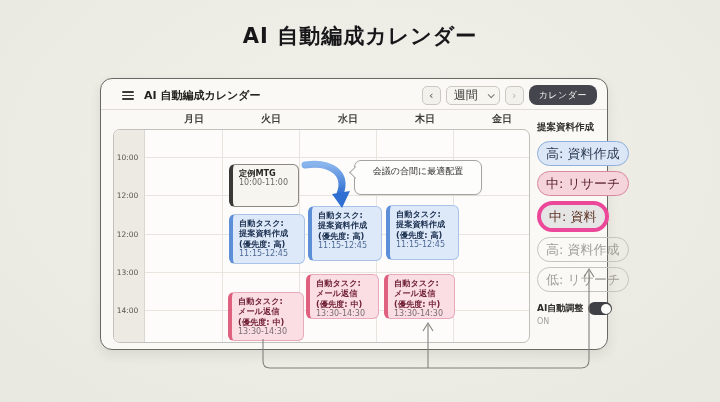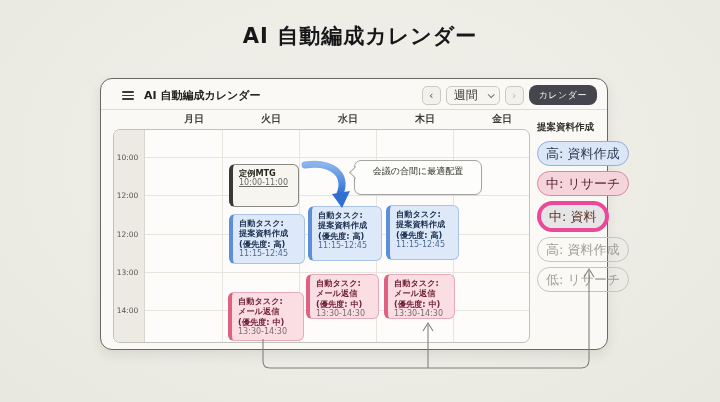--- a/index.html
+++ b/index.html
@@ -63,21 +63,21 @@
   .gutter { position:absolute; left:0; top:0; bottom:0; width:31px; background:#eceae3; border-right:1px solid #d9d7d0; }
   .timelabel { position:absolute; left:0; width:27px; text-align:center; font-size:7.5px; color:#57554f; }
   .hline { position:absolute; left:31px; right:0; height:1px; background:#e7e5de; }
   .vline { position:absolute; top:0; bottom:0; width:1px; background:#e7e5de; }
   
   .event { position:absolute; border-radius:6px; padding:3px 4px 2px 6px; overflow:hidden; cursor:pointer; }
   .event .l { font-size:8.2px; font-weight:700; line-height:1.25; white-space:nowrap; }
   .event .t { font-size:8px; font-weight:400; line-height:1.3; white-space:nowrap; }
   .ev-meeting { background:#f6f5f0; border:1px solid #8a8880; border-left:4px solid #3a3936; }
   .ev-meeting .l { color:#26251f; }
-  .ev-meeting .t { color:#6b6962;text-decoration:underline; }
+  .ev-meeting .t { color:#6b6962; }
   .ev-blue { background:#dde9f9; border:1px solid #a9c3e8; border-left:4px solid #5d8fd8; }
   .ev-blue .l { color:#1c3050; }
   .ev-blue .t { color:#4f6a94; }
   .ev-pink { background:#fadee4; border:1px solid #e8aaba; border-left:4px solid #e06080; }
   .ev-pink .l { color:#701f33; }
   .ev-pink .t { color:#7a6c6f; }
   
   .callout {
     position:absolute; left:240px; top:30px; width:128px; height:35px;
     background:#fdfdfb; border:1px solid #a5a39d; border-radius:7px;
@@ -231,20 +231,29 @@
     </div>
 
     <div class="sidebar">
       <div class="sb-title">提案資料作成</div>
       <span class="pill pill-blue">高: 資料作成</span>
       <span class="pill pill-pink">中: リサーチ</span>
       <span class="pill pill-peach">中: 資料</span>
       <span class="pill pill-ghost">高: 資料作成</span>
       <span class="pill pill-ghost">低: リサーチ</span>
 
+      <div class="toggle-block">
+        <div class="toggle-row">
+          <span class="toggle-label">AI自動調整</span>
+          <span class="switch">
+              <span class="knob"></span>
+            </span>
+        </div>
+        <div class="toggle-state">ON</div>
+      </div>
     </div>
   </div>
 
   <svg class="overlay" width="720" height="402" viewBox="0 0 720 402">
     <g fill="none" stroke="#82807b" stroke-width="1.1">
       <path d="M263 339 L263 361 Q263 368 270 368 L581 368 Q589 368 589 360 L589 271"></path>
       <path d="M584 277 L589 269 L594 277"></path>
       <path d="M428 368 L428 325"></path>
       <path d="M423 331 L428 323 L433 331"></path>
     </g>

